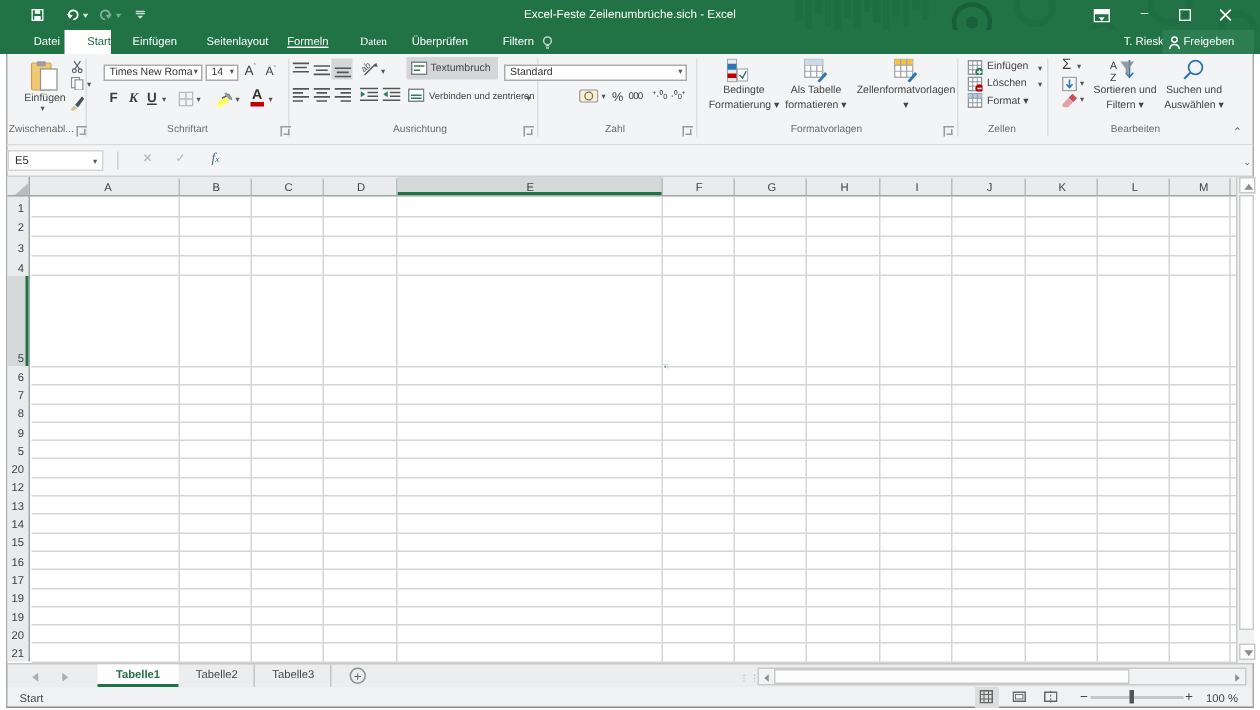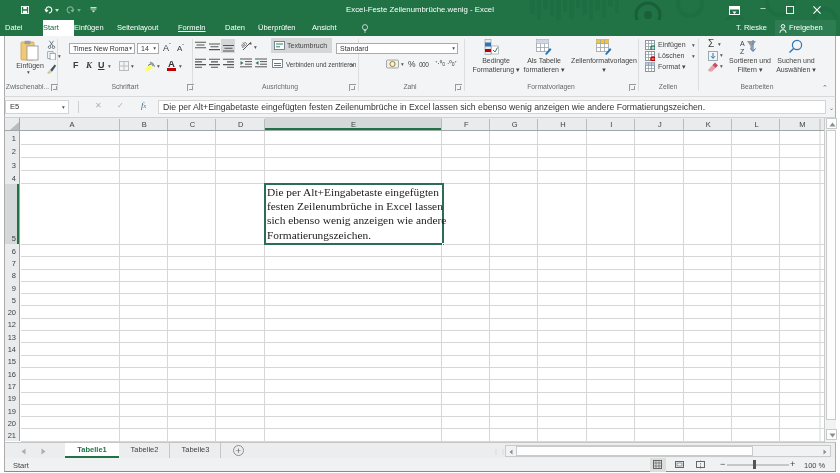--- a/index.html
+++ b/index.html
@@ -2,21 +2,21 @@
 <html><head>
 <meta charset="utf-8">
 <style>
   * { margin:0; padding:0; box-sizing:border-box; }
   html,body { width:840px; height:473px; overflow:hidden; }
   body { font-family:"Liberation Sans", sans-serif; position:relative; background:#fff; }
   .abs { position:absolute; }
   
   #titlebar { left:0; top:0; width:840px; height:20px; background:#217346; color:#fff; }
   #tabrow { left:0; top:20px; width:840px; height:16px; background:#217346; }
-  .tab { position:absolute; top:0; height:16px; line-height:16px; color:#fff; font-size:7.5px; text-align:left; }
+  .tab { position:absolute; top:0; height:16px; line-height:16px; color:#fff; font-size:7.5px; text-align:right; }
   
   #ribbon { left:4px; top:36px; width:832px; height:61px; background:#f3f4f5; border-left:1px solid #ababab; border-right:1px solid #ababab; border-bottom:1px solid #d8d9da; }
   .gsep { position:absolute; top:3px; height:52px; width:1px; background:#dcddde; }
   .glabel { position:absolute; top:46px; height:10px; font-size:6.8px; color:#6a6a6a; text-align:center; line-height:10px; }
   .rbtn-txt { font-size:7px; color:#444; white-space:nowrap; }
   .combo { background:#fff; border:1px solid #ababab; font-size:7px; color:#333; line-height:9px; }
   .carr { float:right; font-size:5.5px; color:#555; padding-right:2px; }
   .launch { position:absolute; top:48px; width:7px; height:7px; border-left:1px solid #9a9a9a; border-top:1px solid #9a9a9a; }
   .launch:after { content:""; position:absolute; left:1px; top:1px; width:3px; height:3px; border-right:1px solid #9a9a9a; border-bottom:1px solid #9a9a9a; }
   .icoAl { width:11px; height:11px; }
@@ -83,44 +83,44 @@
     <path d="M11.5 5.5 L8.5 10 L6 6.8 Z" fill="#fff"></path>
   </svg>
   <svg class="abs" style="left:77px;top:9px" width="4" height="3" viewBox="0 0 4 3">
       <path d="M0 0 H4 L2 3 Z" fill="#ffffff66"></path>
     </svg>
   <svg class="abs" style="left:90px;top:7px" width="7" height="6" viewBox="0 0 7 6">
       <path d="M0.5 0.5 H6.5 M0.5 2 H6.5" stroke="#cfe0d6" stroke-width="1"></path>
       <path d="M1.5 3.5 H5.5 L3.5 5.5 Z" fill="#cfe0d6"></path>
     </svg>
 
-  <div class="abs" style="left:0;top:0;width:840px;height:20px;line-height:20px;text-align:center;font-size:7.8px;color:#fff">Excel-Feste Zeilenumbrüche.wenig - Excel</div>
+  <div class="abs" style="left:0;top:0;width:840px;height:20px;line-height:20px;text-align:center;font-size:7.8px;color:#fff">Excel-Feste Zeilenumbrüche.sich - Excel</div>
 
   <svg class="abs" style="left:729px;top:6px;width:11px;height:9px" viewBox="0 0 11 9">
     <rect x="0.5" y="0.5" width="10" height="8" fill="none" stroke="#fff" stroke-width="1"></rect>
     <rect x="0.5" y="0.5" width="10" height="3" fill="#fff"></rect>
     <path d="M5.5 8 L3.5 5.5 H7.5 Z" fill="#fff"></path>
   </svg>
   <div class="abs" style="left:757px;top:2px;width:12px;height:14px;color:#fff;font-size:9px;text-align:center;line-height:13px">–</div>
   <svg class="abs" style="left:786px;top:6px;width:8px;height:8px" viewBox="0 0 9 9">
       <rect x="0.5" y="0.5" width="8" height="8" fill="none" stroke="#fff" stroke-width="1"></rect>
     </svg>
   <svg class="abs" style="left:813px;top:6px;width:8px;height:8px" viewBox="0 0 9 9">
       <path d="M0.5 0.5 L8.5 8.5 M8.5 0.5 L0.5 8.5" stroke="#fff" stroke-width="1.3"></path>
     </svg>
 </div>
 <div class="abs" id="tabrow">
   <div class="tab" style="left:5px;width:35px;">Datei</div>
   <div class="tab" style="left:43px;width:31px;background:#fff;color:#1e6742;">Start</div>
   <div class="tab" style="left:74px;width:44px;">Einfügen</div>
   <div class="tab" style="left:117px;width:62px;">Seitenlayout</div>
   <div class="tab" style="left:178px;width:41px;text-decoration:underline;">Formeln</div>
-  <div class="tab" style="left:225px;width:33px;">Daten</div>
+  <div class="tab" style="left:225px;width:33px;font-family:Liberation Serif, serif;">Daten</div>
   <div class="tab" style="left:258px;width:54px;">Überprüfen</div>
-  <div class="tab" style="left:312px;width:44px;">Ansicht</div>
+  <div class="tab" style="left:312px;width:44px;">Filtern</div>
   <svg class="abs" style="left:361px;top:4px;width:8px;height:9px" viewBox="0 0 8 9">
       <circle cx="4" cy="3.2" r="2.6" fill="none" stroke="#bdd4c7" stroke-width="1"></circle>
       <path d="M2.8 6.5 H5.2 M3 8 H5" stroke="#bdd4c7" stroke-width="0.9"></path>
     </svg>
   <div class="tab" style="left:736px;width:44px;">T. Rieske</div>
   <div class="abs" style="left:775px;top:0;width:61px;height:16px;background:#2e7d52"></div>
   <div class="tab" style="left:789px;width:50px;text-align:left;">Freigeben</div>
   <svg class="abs" style="left:779px;top:4px;width:8px;height:9px" viewBox="0 0 8 9">
       <circle cx="4" cy="2.4" r="1.8" fill="none" stroke="#fff" stroke-width="1"></circle>
       <path d="M0.8 8.8 Q1 5.6 4 5.6 Q7 5.6 7.2 8.8" fill="none" stroke="#fff" stroke-width="1"></path>
@@ -328,21 +328,20 @@
   <div class="abs rbtn-txt" style="left:758px;top:21px;width:66px;text-align:center">Suchen und</div>
   <div class="abs rbtn-txt" style="left:758px;top:30px;width:66px;text-align:center">Auswählen ▾</div>
 </div>
 <div class="abs" id="fbar">
   <div class="abs" style="left:0px;top:3px;width:64px;height:14px;background:#fff;border:1px solid #d4d4d4;font-size:7.5px;color:#333;line-height:12px;padding-left:4px">E5</div>
   <div class="abs" style="left:57px;top:7px;font-size:5.5px;color:#555">▾</div>
   <div class="abs" style="left:73px;top:4px;width:1px;height:12px;background:#d0d0d0"></div>
   <div class="abs" style="left:90px;top:4px;font-size:8px;color:#b0b0b0">✕</div>
   <div class="abs" style="left:112px;top:4px;font-size:8px;color:#b0b0b0">✓</div>
   <div class="abs" style="left:136px;top:3px;font-size:9px;font-style:italic;font-family:'Liberation Serif',serif;color:#3c6e8f">f<span style="font-size:6px">x</span></div>
-  <div class="abs" style="left:153px;top:3px;width:668px;height:14px;background:#fff;border:1px solid #d4d4d4;font-size:8.7px;color:#333;line-height:12px;padding-left:4px;white-space:nowrap;overflow:hidden">Die per Alt+Eingabetaste eingefügten festen Zeilenumbrüche in Excel lassen sich ebenso wenig anzeigen wie andere Formatierungszeichen.</div>
   <div class="abs" style="left:824px;top:7px;font-size:6px;color:#666">⌄</div>
 </div>
 <div class="abs" id="sheet">
 
   <div id="colhdr" class="abs" style="left:0;top:0;width:831px;height:13px;background:#e9ebec;border-bottom:1px solid #9fa8a8"></div>
 
   <div id="rowhdr" class="abs" style="left:0;top:13px;width:15px;height:310px;background:#e9ebec;border-right:1px solid #9fa8a8">
       <div style="position:absolute;left:0;top:52.8px;width:14px;height:60.6px;background:#d5d8d8;border-right:2px solid #217346"></div>
       <div style="position:absolute;right:3px;top:0px;width:12px;height:13.2px;font-size:7.5px;color:#3c4242;text-align:right;display:flex;align-items:flex-end;justify-content:flex-end;padding-bottom:1px">1</div>
       <div style="position:absolute;right:3px;top:13.2px;width:12px;height:13.2px;font-size:7.5px;color:#3c4242;text-align:right;display:flex;align-items:flex-end;justify-content:flex-end;padding-bottom:1px">2</div>
@@ -434,21 +433,20 @@
       <div style="position:absolute;left:421px;top:0;width:48.39999999999998px;text-align:center;font-size:7.5px;color:#3c4242;line-height:12px">F</div>
       <div style="position:absolute;left:469.4px;top:0;width:48.39999999999998px;text-align:center;font-size:7.5px;color:#3c4242;line-height:12px">G</div>
       <div style="position:absolute;left:517.8px;top:0;width:48.40000000000009px;text-align:center;font-size:7.5px;color:#3c4242;line-height:12px">H</div>
       <div style="position:absolute;left:566.2px;top:0;width:48.39999999999998px;text-align:center;font-size:7.5px;color:#3c4242;line-height:12px">I</div>
       <div style="position:absolute;left:614.6px;top:0;width:48.39999999999998px;text-align:center;font-size:7.5px;color:#3c4242;line-height:12px">J</div>
       <div style="position:absolute;left:663px;top:0;width:48.39999999999998px;text-align:center;font-size:7.5px;color:#3c4242;line-height:12px">K</div>
       <div style="position:absolute;left:711.4px;top:0;width:48.39999999999998px;text-align:center;font-size:7.5px;color:#3c4242;line-height:12px">L</div>
       <div style="position:absolute;left:759.8px;top:0;width:43.200000000000045px;text-align:center;font-size:7.5px;color:#3c4242;line-height:12px">M</div>
     </div>
 
-  <div class="abs" style="left:259px;top:65px;width:180px;height:62px;border:2px solid #2c6e53;background:#fff;font-family:'Liberation Serif',serif;font-size:11.4px;line-height:14.2px;color:#1a1a1a;padding:0 0 0 1px;white-space:nowrap">Die per Alt+Eingabetaste eingefügten<br>festen Zeilenumbrüche in Excel lassen<br>sich ebenso wenig anzeigen wie andere<br>Formatierungszeichen.</div>
   <div class="abs" style="left:437px;top:125px;width:3px;height:3px;background:#2c6e53;border:1px solid #fff"></div>
 
   <div class="abs" style="left:819px;top:0;width:12px;height:324px;background:#f1f2f3;border-left:1px solid #c9caca">
     <div class="abs" style="left:1px;top:0px;width:11px;height:11px;background:#fdfdfd;border:1px solid #c9caca">
         <svg style="position:absolute;left:2px;top:3px" width="7" height="5" viewBox="0 0 7 5">
           <path d="M3.5 0.5 L6.5 4.5 H0.5 Z" fill="#8a8f8f"></path>
         </svg>
       </div>
     <div class="abs" style="left:1px;top:12px;width:10px;height:290px;background:#fdfdfd;border:1px solid #c9caca"></div>
     <div class="abs" style="left:1px;top:311px;width:11px;height:11px;background:#fdfdfd;border:1px solid #c9caca">

